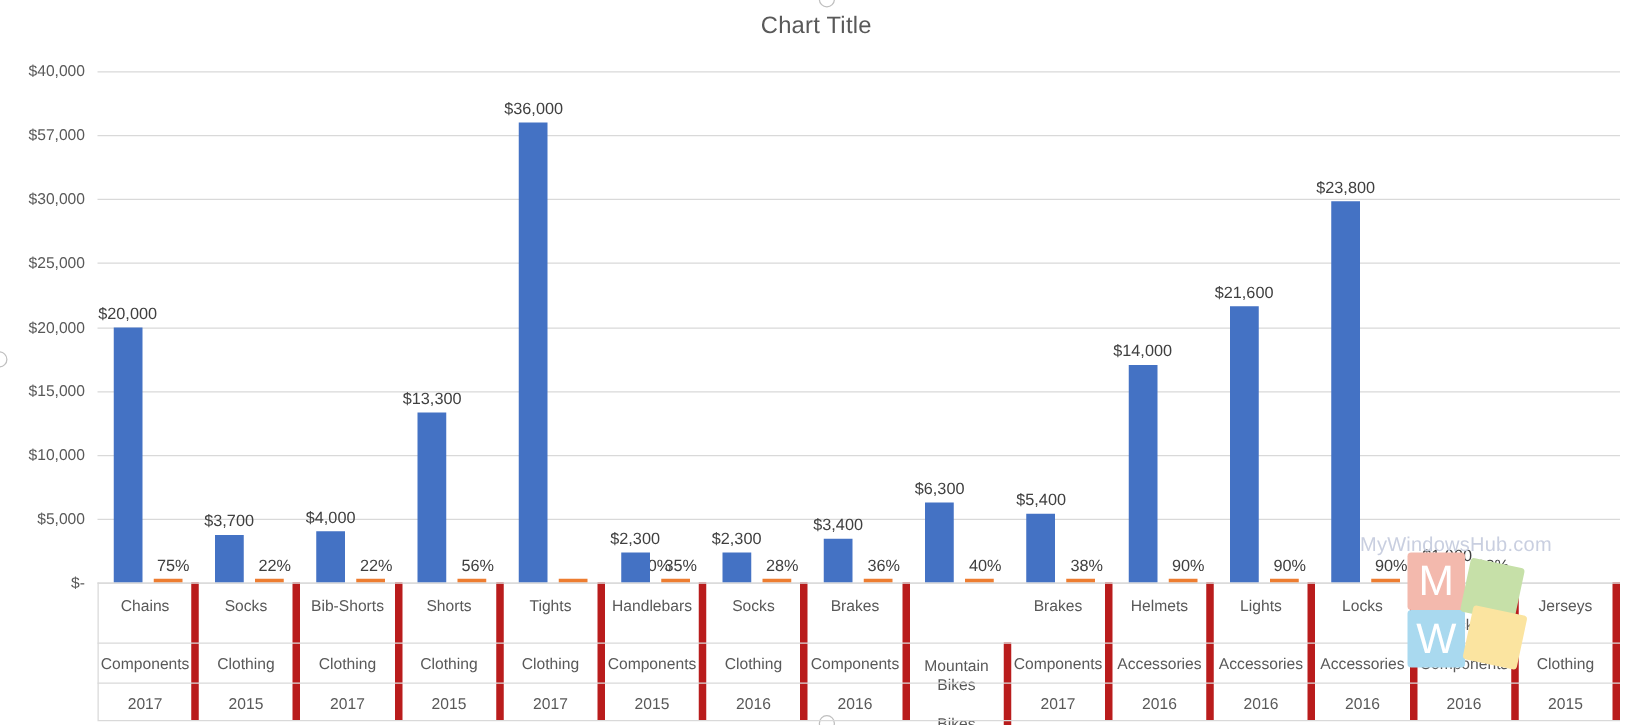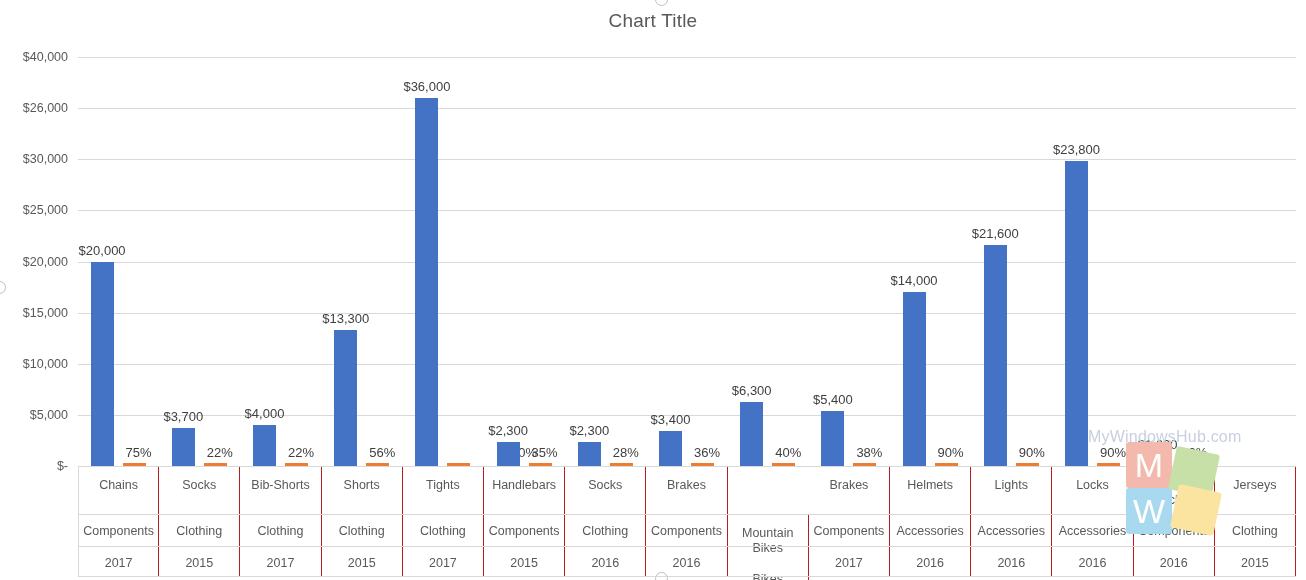--- a/index.html
+++ b/index.html
@@ -101,21 +101,21 @@
     left:78px;top:466px;
     width:1218px;height:110px;
     font-size:12.5px;
     color:#595959;
   }
   .cat-cell{
     position:absolute;
     top:0;
     height:110px;
     box-sizing:border-box;
-    border-right:1px solid #b91c1c;
+    border-right:6px solid #b91c1c;
     text-align:center;
   }
   .cat-cell.first{border-left:1px solid #d9d9d9;}
   .cat-tier{
     position:absolute;
     left:0;width:100%;
     line-height:15px;
     padding:0 1px;
     box-sizing:border-box;
   }
@@ -262,21 +262,21 @@
           <div class="bar-blue" style="left: 12.6px; height: 10.225px; background: rgb(68, 114, 196);"></div>
           <div class="bar-orange" style="left: 44.6px; height: 3px; background: rgb(237, 125, 49);"></div>
           <div class="lbl-value" style="left: -15.9px; width: 80px; bottom: 14.225px;">$1,000</div>
           <div class="lbl-pct" style="left: 47.6px; bottom: 6px;">23%</div>
         </div>
       </div>
   </div>
 
   <div id="yaxis">
       <div class="ytick" style="left: 0px; top: 51px; right: auto; width: 68px; position: absolute;">$40,000</div>
-      <div class="ytick" style="left: 0px; top: 102.125px; right: auto; width: 68px; position: absolute;">$26,000</div>
+      <div class="ytick" style="left: 0px; top: 102.125px; right: auto; width: 68px; position: absolute;">$57,000</div>
       <div class="ytick" style="left: 0px; top: 153.25px; right: auto; width: 68px; position: absolute;">$30,000</div>
       <div class="ytick" style="left: 0px; top: 204.375px; right: auto; width: 68px; position: absolute;">$25,000</div>
       <div class="ytick" style="left: 0px; top: 255.5px; right: auto; width: 68px; position: absolute;">$20,000</div>
       <div class="ytick" style="left: 0px; top: 306.625px; right: auto; width: 68px; position: absolute;">$15,000</div>
       <div class="ytick" style="left: 0px; top: 357.75px; right: auto; width: 68px; position: absolute;">$10,000</div>
       <div class="ytick" style="left: 0px; top: 408.875px; right: auto; width: 68px; position: absolute;">$5,000</div>
       <div class="ytick" style="left: 0px; top: 460px; right: auto; width: 68px; position: absolute;">$-</div>
     </div>
 
   <div id="cat-axis">

